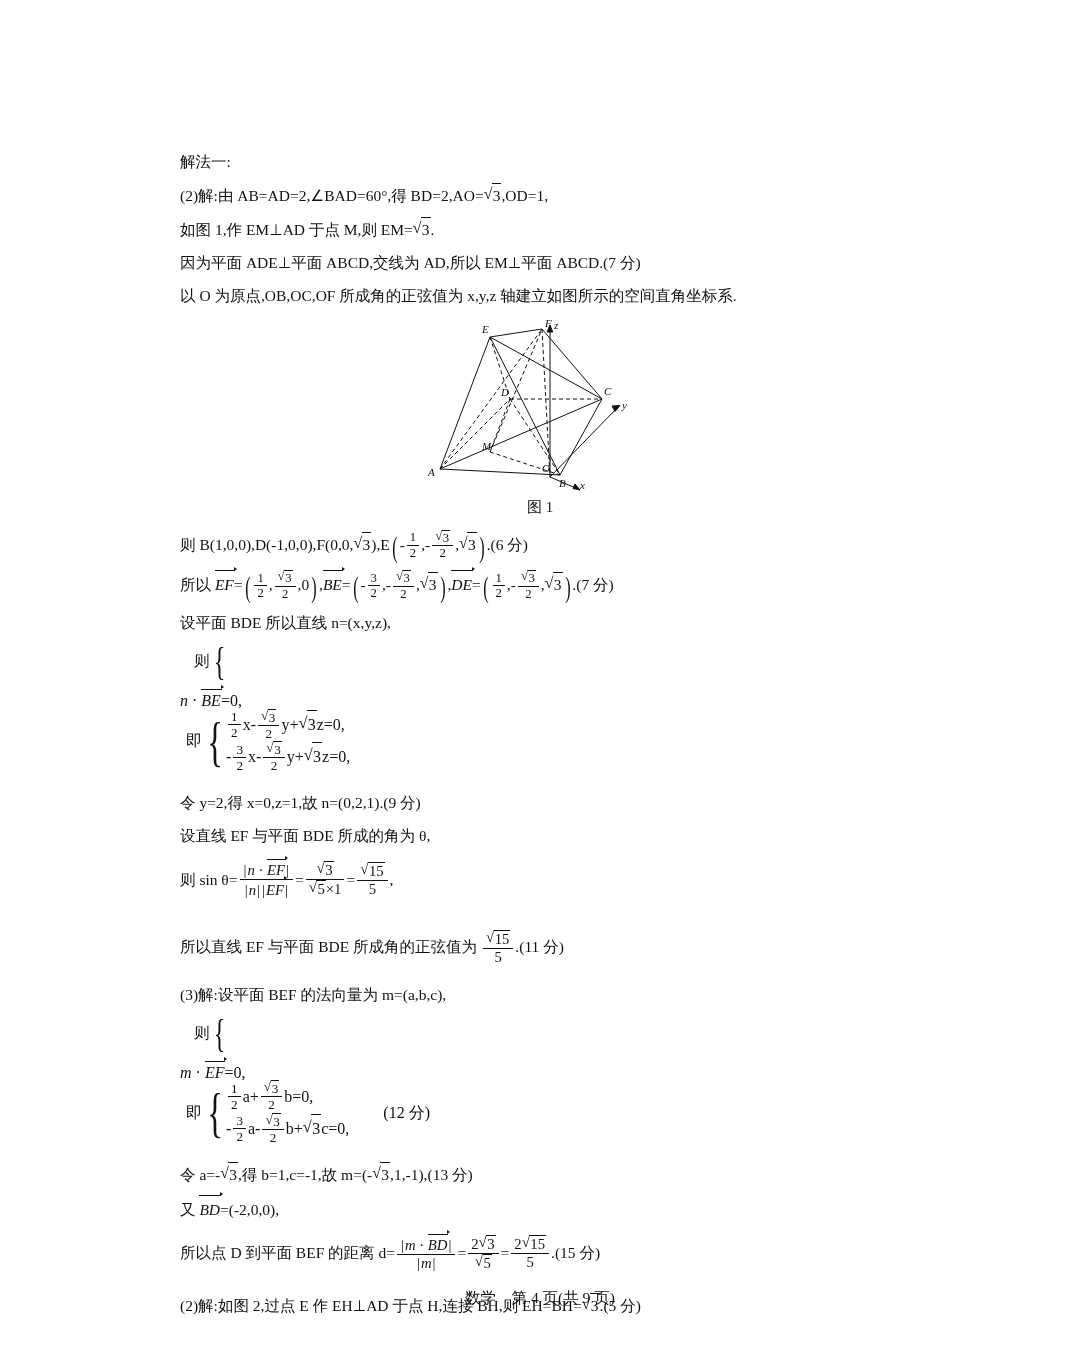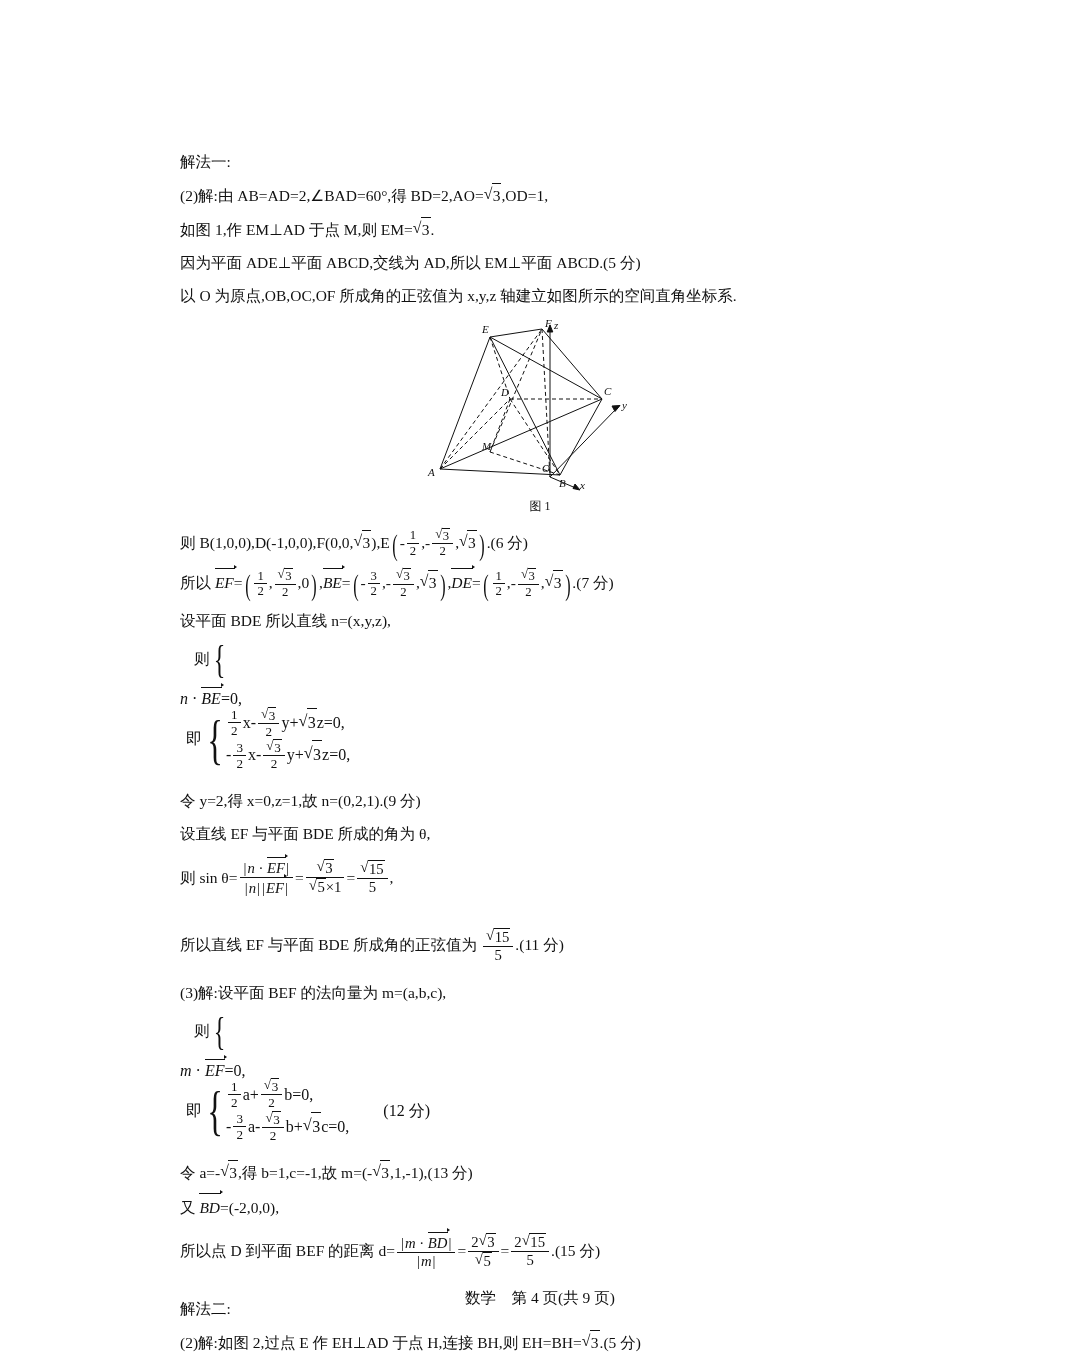--- a/index.html
+++ b/index.html
@@ -80,21 +80,21 @@
     display:inline-block;
     margin-right:-2px;
   }
   .sysrows{display:inline-block;}
   .sysrows > div{white-space:nowrap;line-height:1.75;}
 
   .centerfig{
     width:720px;text-align:center;margin:6px 0 2px 0;
   }
   .figcap{
-    text-align:center;font-size:12px;margin:0 0 14px 0;
+    text-align:center;font-size:15px;margin:0 0 14px 0;
   }
   .footer{
     position:absolute;
     left:0;right:0;
     top:1288px;
     text-align:center;
     font-size:15.5px;
   }
   .vbar{display:inline-block;padding:0 1px;}
 </style>
@@ -107,21 +107,21 @@
     <p class="line"><span>解法一:</span></p>
 
     <p class="line">
       <span>(2)解:由 </span><span class="it">AB=AD=2,∠BAD=60°,</span><span class="it">得 BD=2,AO=</span><span class="sqrt"><span class="rad">3</span></span><span class="it">,OD=1,</span>
     </p>
 
     <p class="line">
       <span>如图 1,作 </span><span class="it">EM⊥AD</span><span> 于点 </span><span class="it">M</span><span>,则 </span><span class="it">EM=</span><span class="sqrt"><span class="rad">3</span></span><span>.</span>
     </p>
 
-    <p class="line"><span>因为平面 ADE⊥平面 ABCD,交线为 AD,所以 EM⊥平面 ABCD.(5 分)</span></p>
+    <p class="line"><span>因为平面 ADE⊥平面 ABCD,交线为 AD,所以 EM⊥平面 ABCD.(7 分)</span></p>
 
     <p class="line"><span>以 O 为原点,OB,OC,OF 所成角的正弦值为 x,y,z 轴建立如图所示的空间直角坐标系.</span></p>
 
     
     <div class="centerfig">
       <svg width="340" height="175" viewBox="0 0 340 175">
         <g stroke="#111" fill="none" stroke-width="1">
 
           <line x1="180" y1="160" x2="180" y2="8"></line>
           <line x1="180" y1="160" x2="248" y2="90"></line>
@@ -224,21 +224,20 @@
     </p>
 
     <p class="line">
       <span>又 </span><span class="vec bf">BD<i class="ah"></i></span><span>=(-2,0,0),</span>
     </p>
 
     <p class="line" style="margin:14px 0 20px 0;">
       <span>所以点 D 到平面 BEF 的距离 d=</span><span class="frac" style="font-size:0.95em;"><span class="num"><span class="vbar">|</span><span class="bf">m</span> · <span class="vec bf">BD<i class="ah"></i></span><span class="vbar">|</span></span><span class="den"><span class="vbar">|</span><span class="bf">m</span><span class="vbar">|</span></span></span>=<span class="frac" style="font-size:0.95em;"><span class="num">2<span class="sqrt"><span class="rad">3</span></span></span><span class="den"><span class="sqrt"><span class="rad">5</span></span></span></span>=<span class="frac" style="font-size:0.95em;"><span class="num">2<span class="sqrt"><span class="rad">15</span></span></span><span class="den">5</span></span><span>.(15 分)</span>
     </p>
 
-    <p class="line" style="margin-top:26px;"><span>解法二:</span></p>
 
     <p class="line">
       <span>(2)解:如图 2,过点 E 作 </span><span class="it">EH⊥AD</span><span> 于点 </span><span class="it">H</span><span>,连接 </span><span class="it">BH</span><span>,则 </span><span class="it">EH=BH=</span><span class="sqrt"><span class="rad">3</span></span><span>.(5 分)</span>
     </p>
 
   </div>
 
   <div class="footer">数学　第 4 页(共 9 页)</div>
 </div>
 

